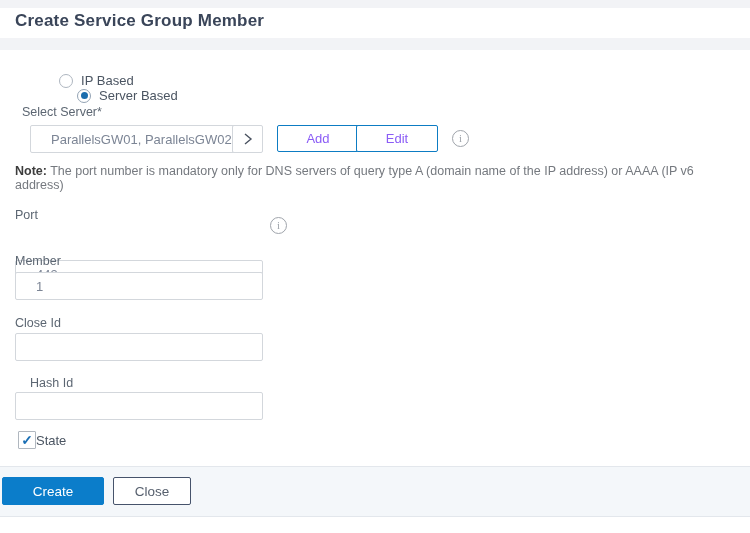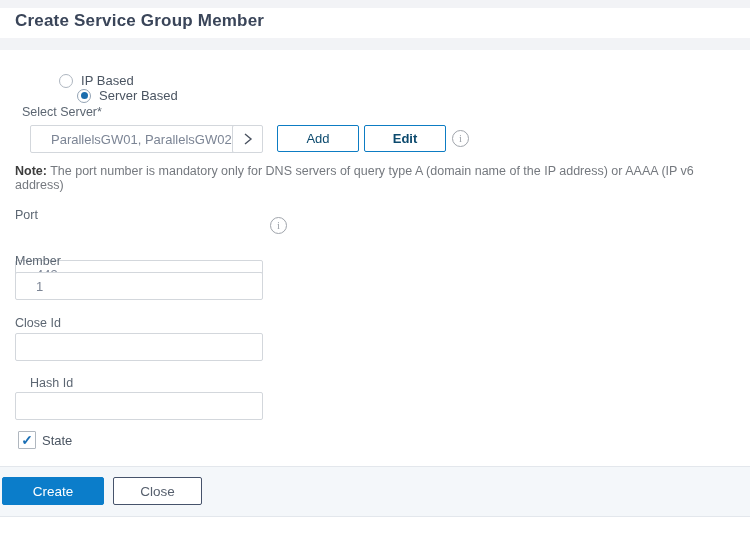--- a/index.html
+++ b/index.html
@@ -47,25 +47,25 @@
   #select-server-input { left: 15px; top: 125px; width: 218px; margin-left: 15px; }
   #expand-server-button {
     left: 232px; top: 125px; width: 31px; height: 28px;
     background: #fff; border: 1px solid #d3d7dc; border-radius: 2px;
     display: flex; align-items: center; justify-content: center;
     cursor: pointer; padding: 0;
   }
   .btn-outline-blue {
     position: absolute; top: 125px; width: 82px; height: 27px;
     background: #fff; border: 1px solid #0d7cc3; border-radius: 2px;
-    color: #0c4a6e; font-size: 13px; cursor: pointer;
+    color: #8b5cf6; font-size: 13px; cursor: pointer;
     font-family: "Liberation Sans", sans-serif;
   }
   #add-button { left: 277px; }
-  #edit-button { left: 364px; font-weight: bold; }
+  #edit-button { left: 356px; }
 
   .info-icon {
     position: absolute; width: 17px; height: 17px; border-radius: 50%;
     border: 1.5px solid #9fa4ab; color: #9fa4ab;
     font-size: 11px; line-height: 14px; text-align: center;
     font-family: "Liberation Serif", serif;
   }
   #server-info-icon { left: 452px; top: 130px; }
   #port-info-icon   { left: 270px; top: 217px; }
 
@@ -80,38 +80,38 @@
   #server-id-input { left: 15px; top: 333px; width: 248px; }
   #hash-id-label { left: 30px; top: 376px; }
   #hash-id-input { left: 15px; top: 392px; width: 248px; }
 
   .state-row { left: 18px; top: 431px; display: flex; align-items: center; }
   .checkbox {
     width: 18px; height: 18px; border: 1px solid #b0b7bf; border-radius: 1px;
     background: #fff; display: flex; align-items: center; justify-content: center;
     color: #1a6fb5; font-size: 14px; font-weight: bold; cursor: pointer;
   }
-  .checkbox-label { margin-left: 6px; font-size: 13px; color: #4b5562; }
+  .checkbox-label { font-size: 13px; color: #4b5562; }
 
   #footer-band {
     left: 0; right: 0; top: 466px; height: 51px;
     background: #f4f7fa;
     border-top: 1px solid #e3e7ec; border-bottom: 1px solid #e3e7ec;
   }
   .footer-btn {
     position: absolute; top: 477px; height: 28px;
     font-size: 13.5px; border-radius: 2px; cursor: pointer;
     font-family: "Liberation Sans", sans-serif;
   }
   #create-button {
     left: 2px; width: 102px;
     background: #0b7dca; border: 1px solid #0b7dca; color: #ffffff;
   }
   #close-button {
-    left: 113px; width: 89px;
+    left: 113px; width: 78px;
     background: #ffffff; border: 1px solid #46536b; color: #57606e;
   }
 </style>
 </head>
 <body>
 
 <div id="strip-top" class="strip"></div>
 
 <h1 id="page-title" class="abs" style="margin:0;">Create Service Group Member</h1>
 

